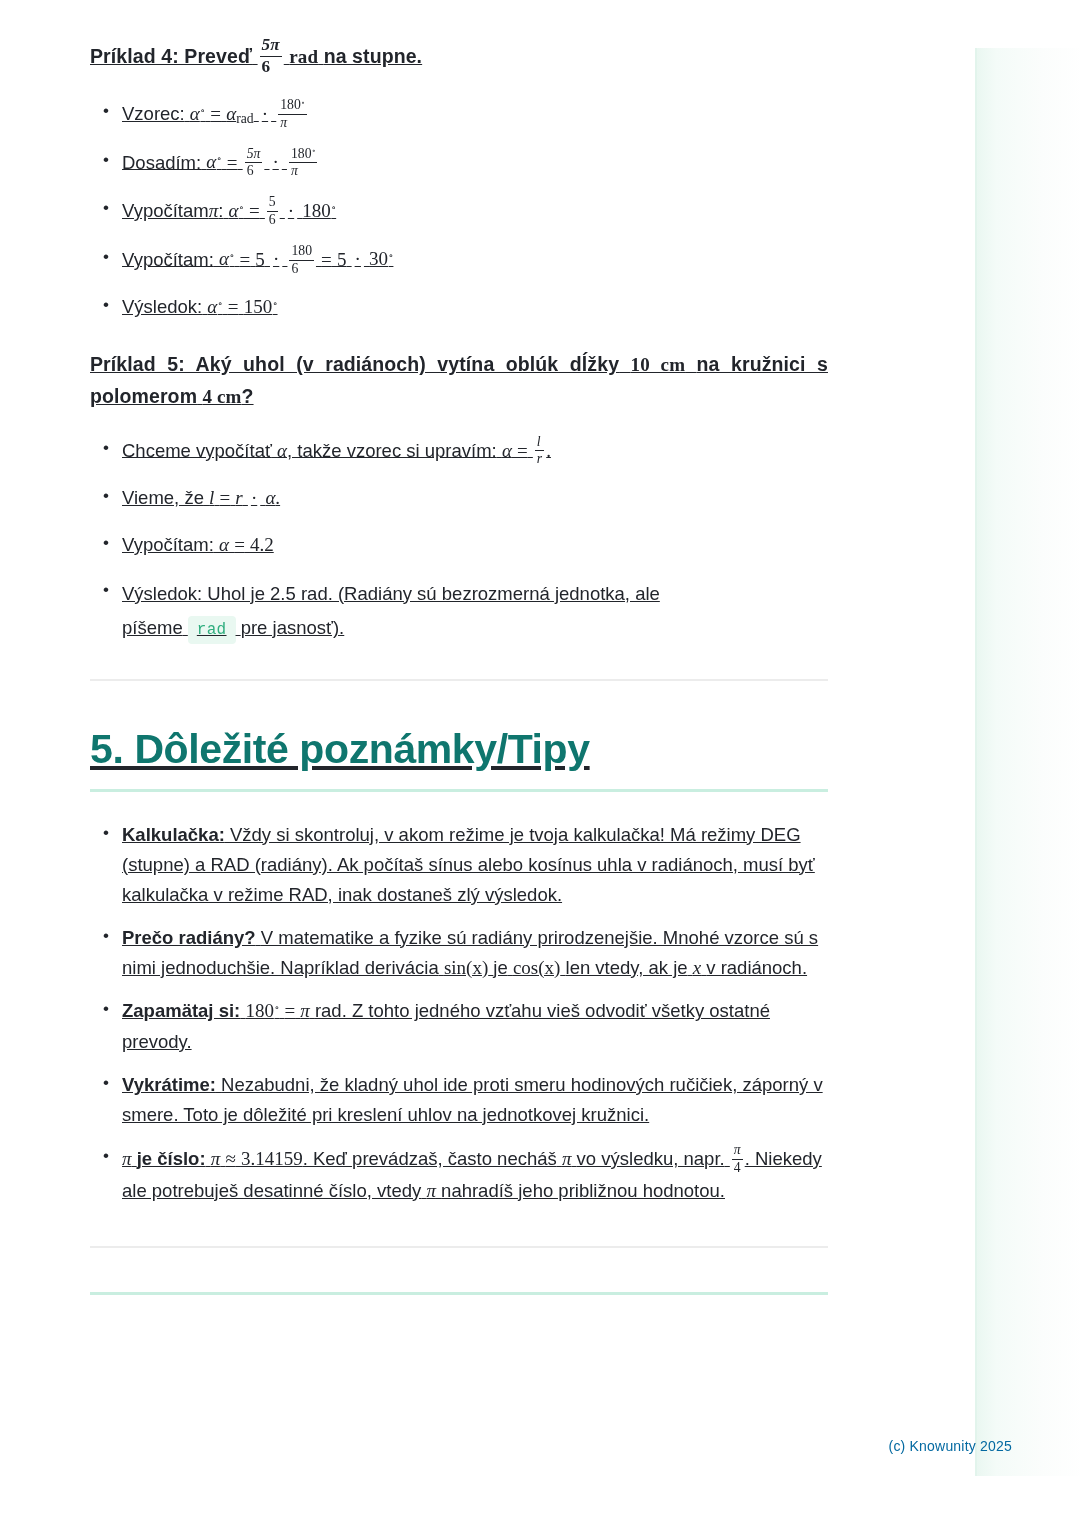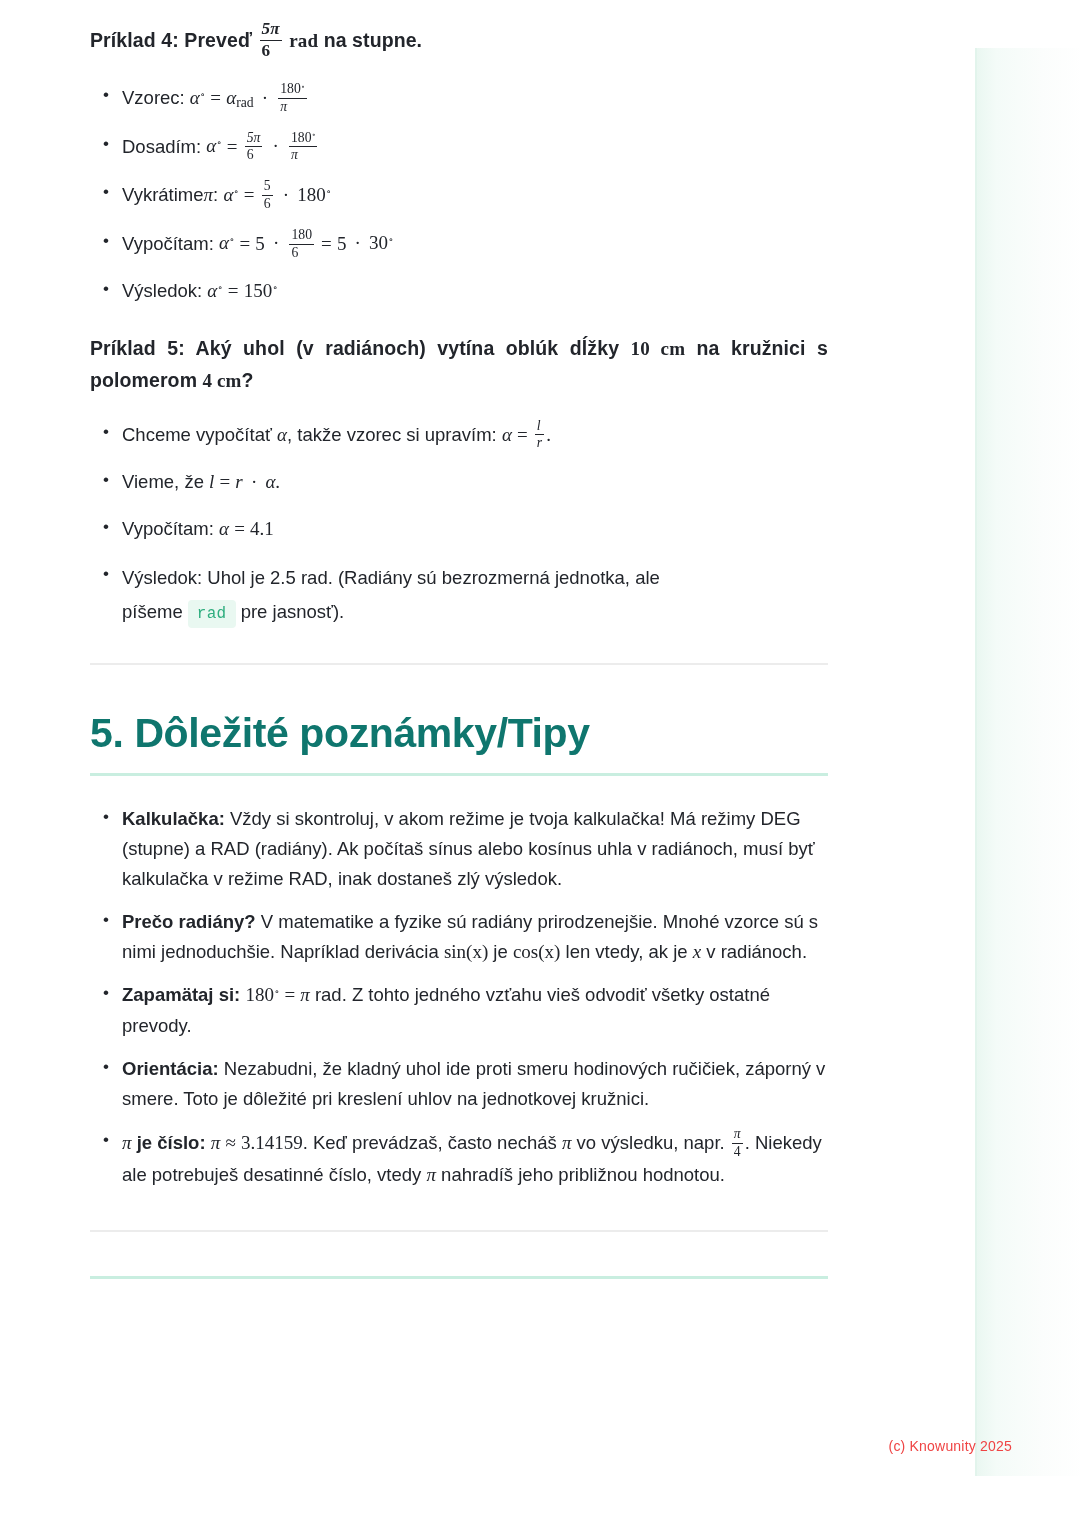--- a/index.html
+++ b/index.html
@@ -28,21 +28,22 @@
     border-left: 2px solid #e2f4ec;
     pointer-events: none;
   }
 
   .page {
     position: absolute;
     top: 0; left: 0;
     width: 944px;
     height: 1528px;
     box-sizing: border-box;
-    padding: 20px 252px 0 90px;
+    padding: 36px 252px 0 90px;
+    text-decoration: underline;
   }
 
   
   .ex-head {
     font-size: 19.5px;
     font-weight: bold;
     line-height: 1.62;
     margin: 0 0 22px 0;
     letter-spacing: 0.1px;
   }
@@ -150,21 +151,21 @@
   }
   .sec-body { margin-top: 28px; }
 
   .footer {
     position: absolute;
     left: 0;
     top: 1438px;
     width: 1012px;
     text-align: right;
     font-size: 14px;
-    color: #ef4444;
+    color: #0369a1;
     letter-spacing: 0.2px;
   }
 </style>
 </head>
 <body>
 
 <div class="right-panel"></div>
 
 <div class="page">
 
@@ -201,21 +202,21 @@
         <span class="den">6</span>
       </span>
       <span class="dot mr">·</span>
       <span class="frac">
         <span class="num"><span class="deg">180</span></span>
         <span class="den"><i>π</i></span>
       </span>
     </li>
 
     <li>
-      <span>Vykrátime</span><span class="mi">π</span><span>:</span>
+      <span>Vypočítam</span><span class="mi">π</span><span>:</span>
       <span class="mi deg">α</span>
       <span class="mr">=</span>
       <span class="frac">
         <span class="num">5</span>
         <span class="den">6</span>
       </span>
       <span class="dot mr">·</span>
       <span class="mr deg">180</span>
     </li>
 
@@ -270,21 +271,21 @@
       <span class="mi">r</span>
       <span class="dot mr">·</span>
       <span class="mi">α</span><span class="mr">.</span>
     </li>
 
 
     <li>
       <span>Vypočítam:</span>
       <span class="mi">α</span>
       <span class="mr">=</span>
-      <span class="mr">4.1</span>
+      <span class="mr">4.2</span>
     </li>
 
     <li style="line-height:1.85;">
       <span>Výsledok: Uhol je 2.5 rad. (Radiány sú bezrozmerná jednotka, ale píšeme</span>
       <code class="chip">rad</code>
       <span>pre jasnosť).</span>
     </li>
   </ul>
 
   <hr class="rule">
@@ -314,21 +315,21 @@
 
         <li>
           <b>Zapamätaj si:</b>
           <span class="mr deg">180</span>
           <span class="mr">=</span>
           <span class="mi">π</span>
           <span>rad. Z tohto jedného vzťahu vieš odvodiť všetky ostatné prevody.</span>
         </li>
 
         <li>
-          <b>Orientácia:</b>
+          <b>Vykrátime:</b>
           <span>Nezabudni, že kladný uhol ide proti smeru hodinových ručičiek, záporný v smere. Toto je dôležité pri kreslení uhlov na jednotkovej kružnici.</span>
         </li>
 
         <li>
           <span class="mi">π</span>
           <b>je číslo:</b>
           <span class="mi">π</span>
           <span class="mr">≈</span>
           <span class="mr">3.14159</span><span>. Keď prevádzaš, často necháš</span>
           <span class="mi">π</span>

